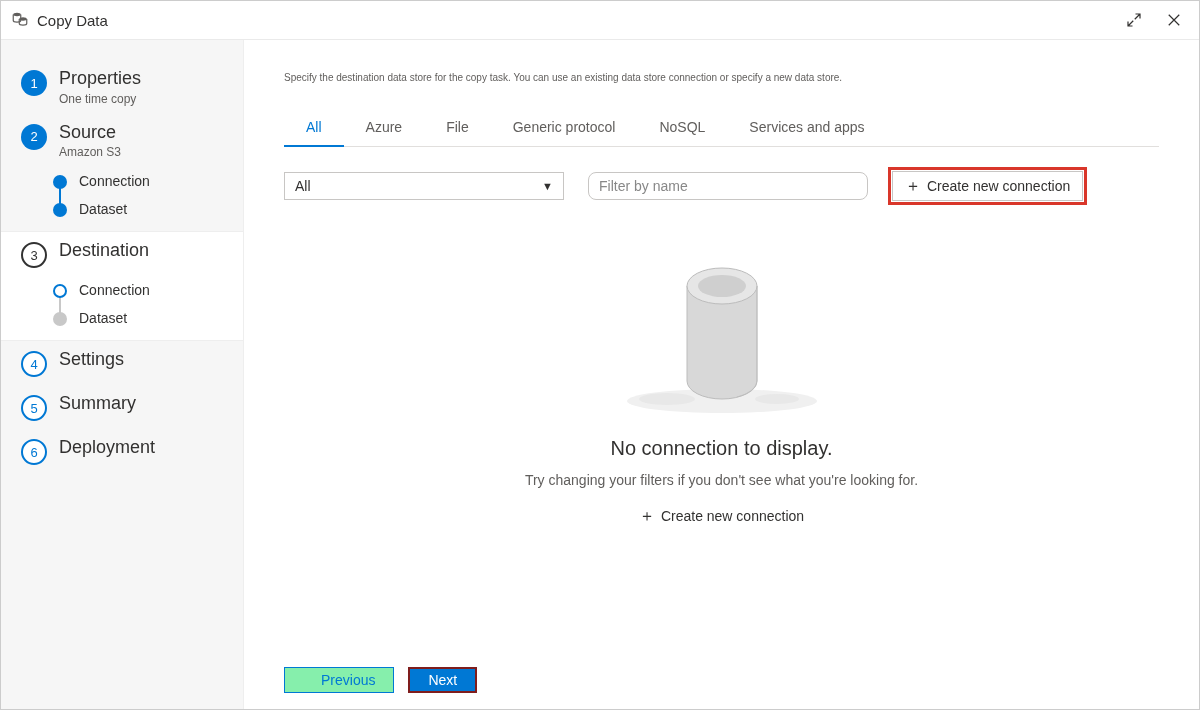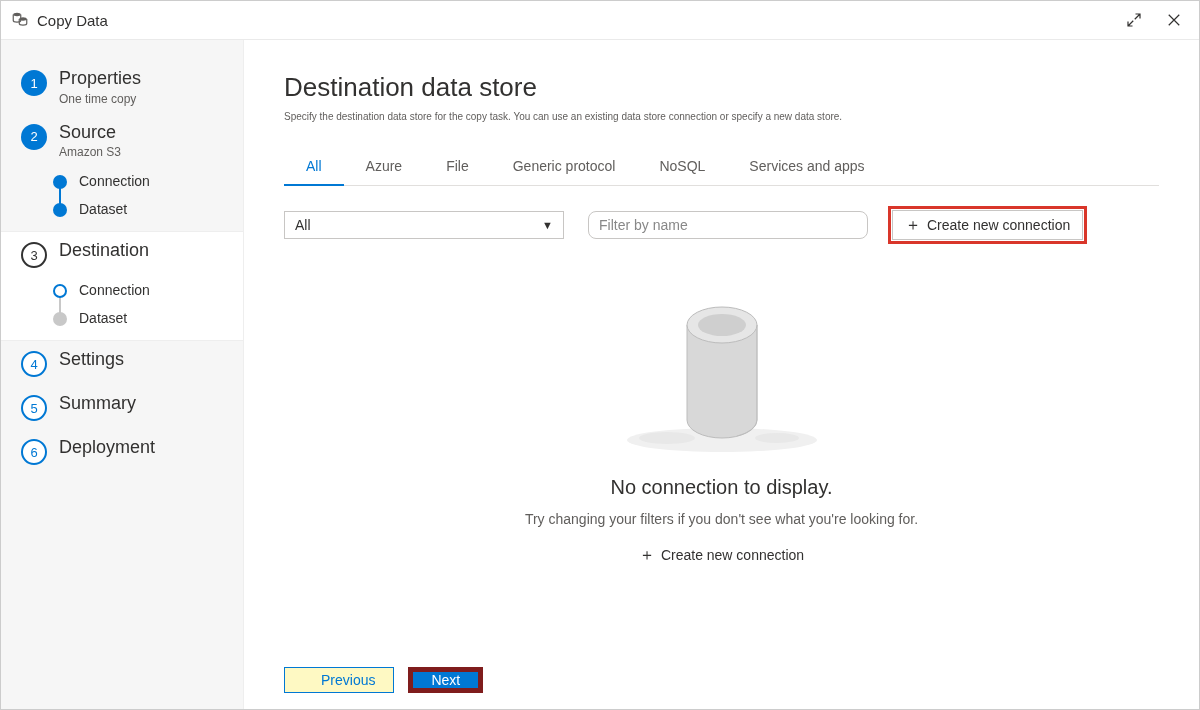--- a/index.html
+++ b/index.html
@@ -115,22 +115,22 @@
     color: #323130; cursor: pointer; background: none; border: none;
   }
 
   .footer {
     padding: 16px 40px 16px 40px; display: flex; gap: 14px;
   }
   .btn {
     height: 26px; padding: 0 18px; font-size: 14px; cursor: pointer;
     display: inline-flex; align-items: center; justify-content: center;
   }
-  .btn-secondary { background: #fef9c3; border: 1px solid #0078d4; color: #0078d4; padding-left: 36px; }
-  .btn-primary { background: #0078d4; border: 5px solid #7f1d1d; color: #fff; }
+  .btn-secondary { background: #86efac; border: 1px solid #0078d4; color: #0078d4; padding-left: 36px; }
+  .btn-primary { background: #0078d4; border: 2px solid #7f1d1d; color: #fff; }
 </style>
 </head>
 <body>
 
 <div class="window">
 
   <div class="titlebar">
     <div class="titlebar-left">
       <span class="app-icon">
         <svg viewBox="0 0 24 24">
@@ -237,21 +237,20 @@
           <div>
             <div class="step-title">Deployment</div>
           </div>
         </div>
       </div>
 
     </div>
 
     <div class="main">
       <div class="main-scroll">
-        <h1 class="page-title">Destination data store</h1>
         <p class="page-desc">Specify the destination data store for the copy task. You can use an existing data store connection or specify a new data store.</p>
 
         <div class="tabs">
           <div class="tab selected">All</div>
           <div class="tab">Azure</div>
           <div class="tab">File</div>
           <div class="tab">Generic protocol</div>
           <div class="tab">NoSQL</div>
           <div class="tab">Services and apps</div>
         </div>

